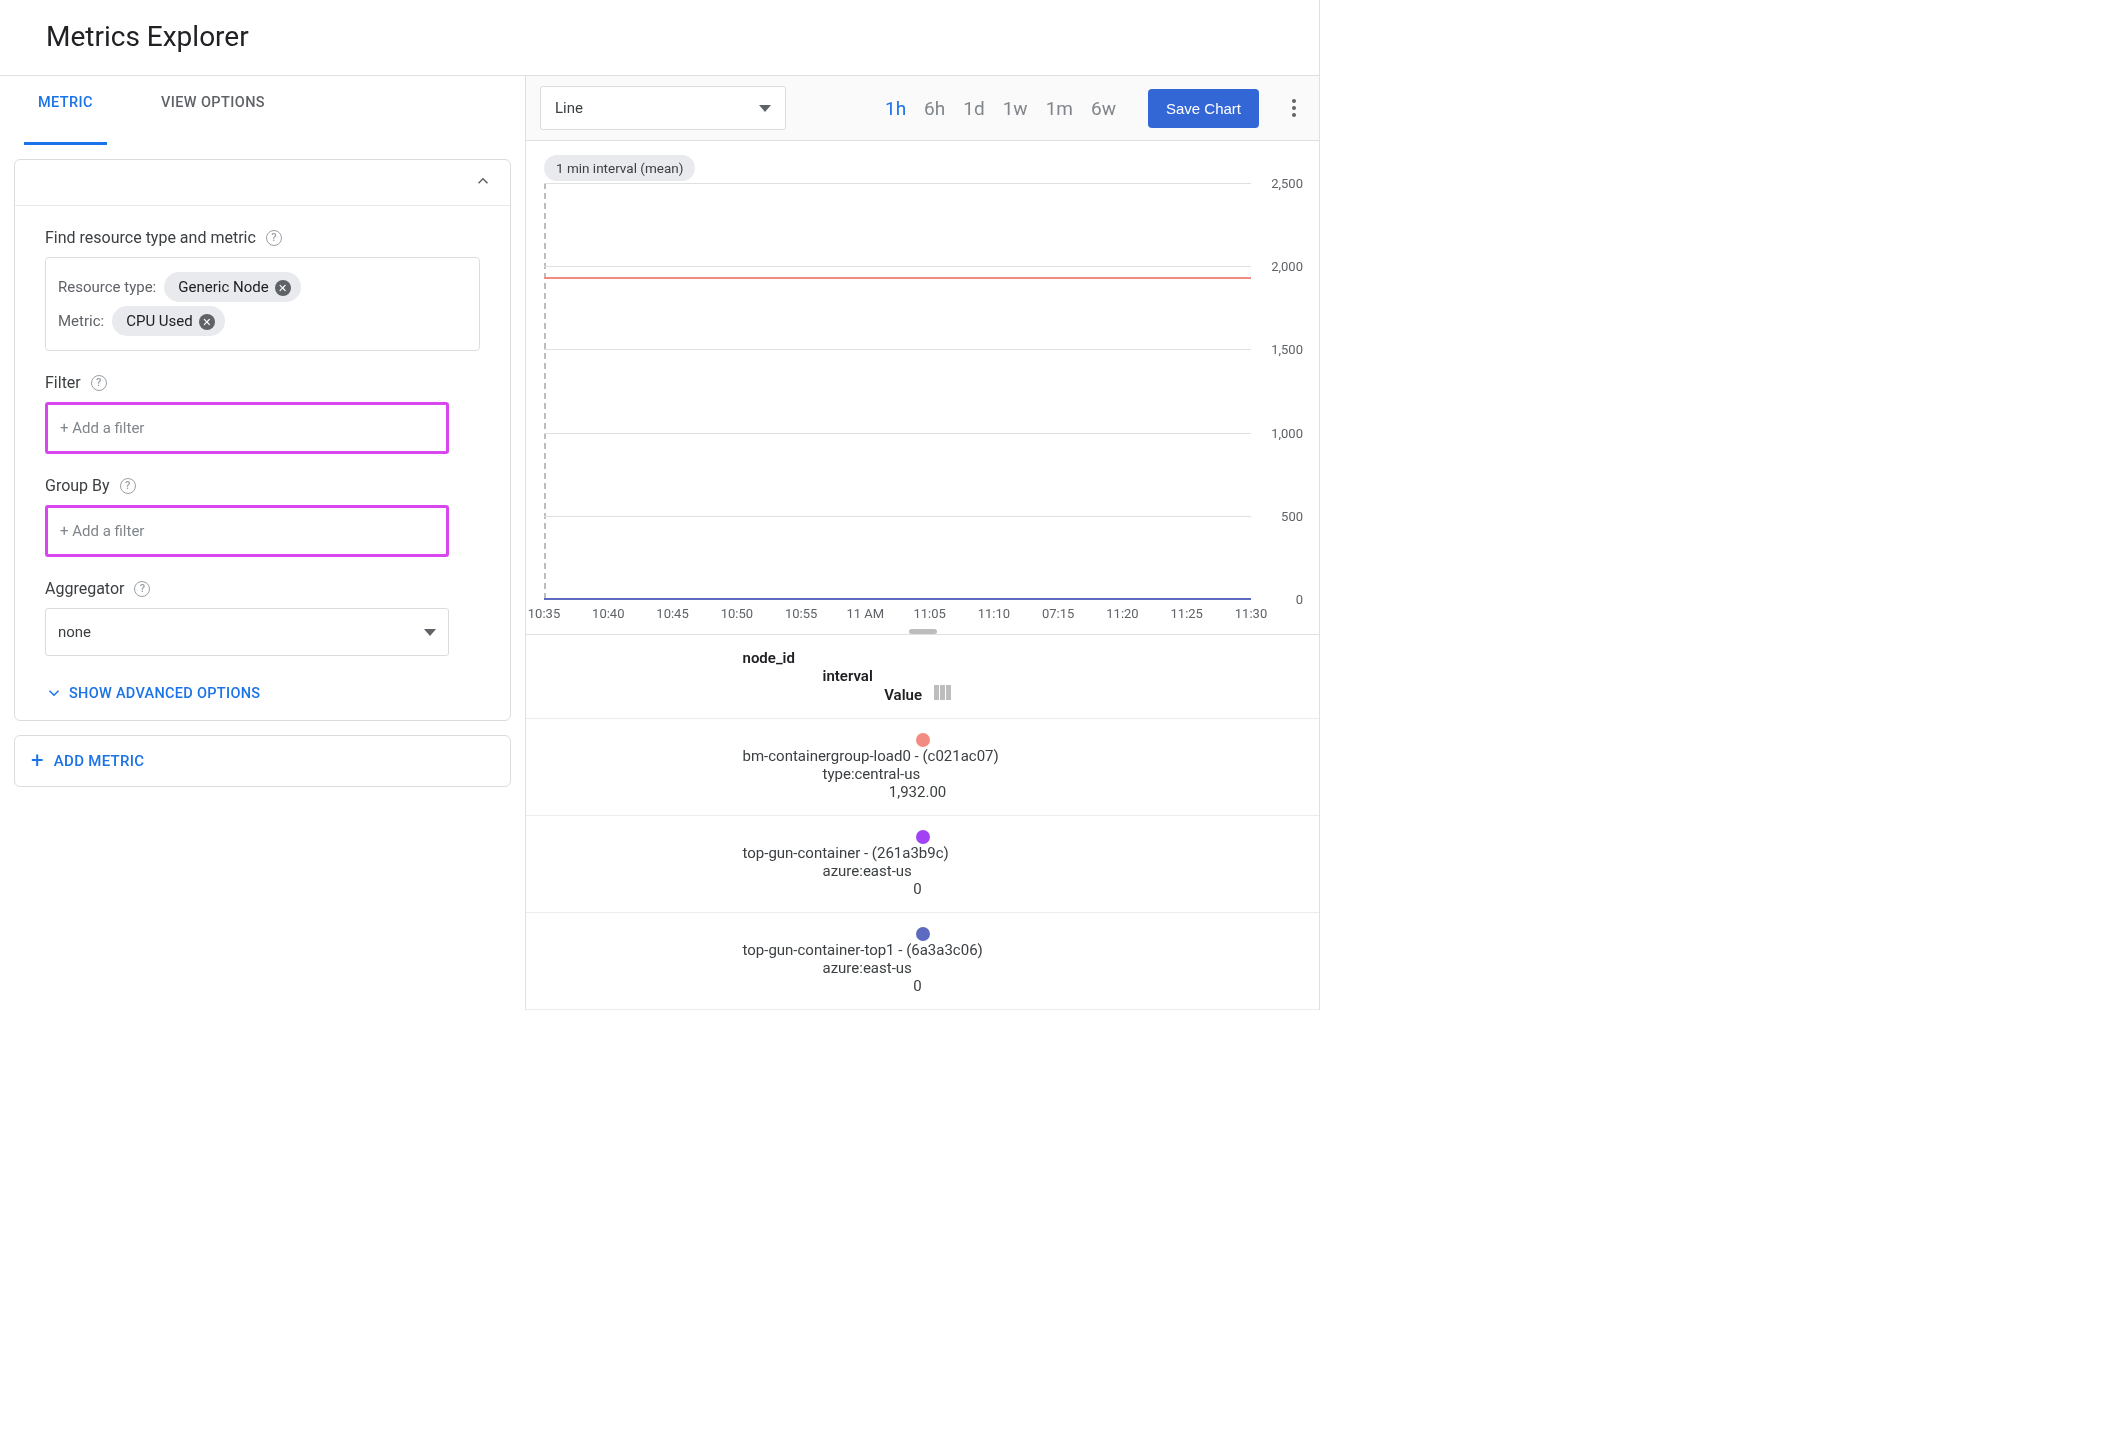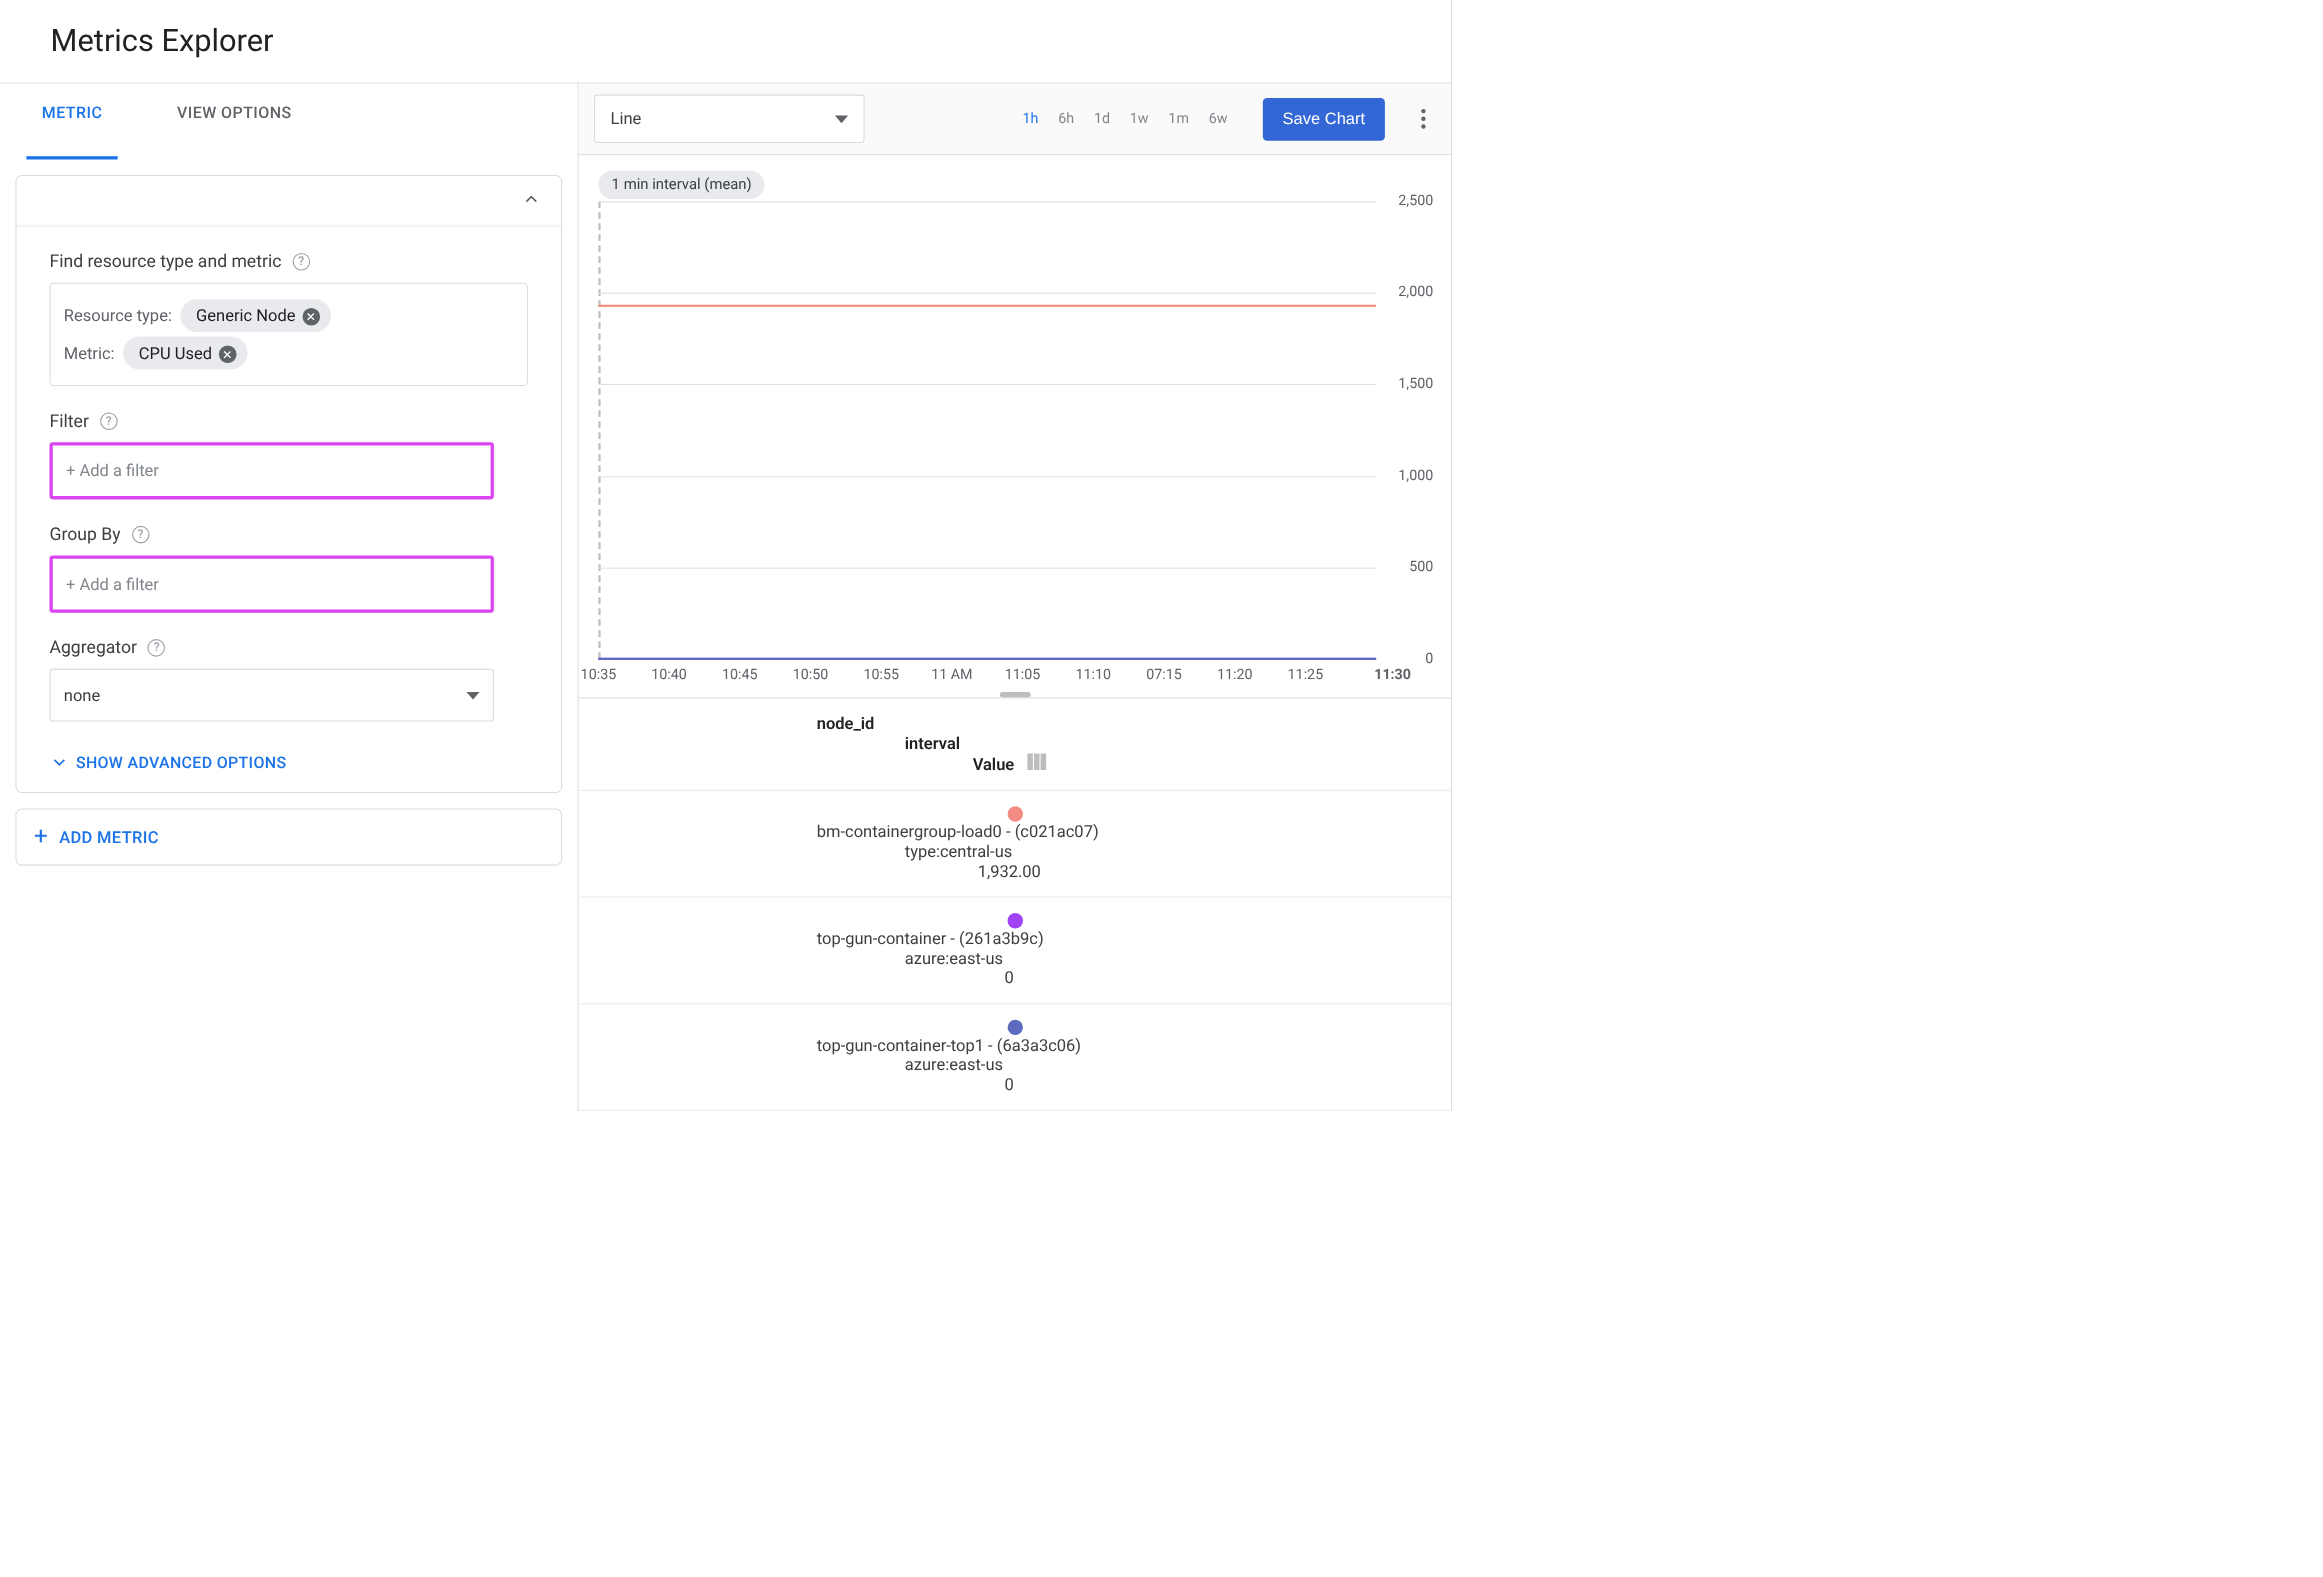--- a/index.html
+++ b/index.html
@@ -144,21 +144,21 @@
     padding: 10px 14px; border-bottom: 1px solid #e0e0e0;
     background: #fafafa;
   }
   .chart-type-select {
     width: 246px; border: 1px solid #dadce0; background: #fff;
     border-radius: 3px; padding: 12px 14px;
     display: flex; justify-content: space-between; align-items: center;
     font-size: 15px; color: #3c4043;
   }
   .spacer { flex: 1; }
-  .ranges { display: flex; gap: 18px; color: #80868b; font-size: 13px; }
+  .ranges { display: flex; gap: 18px; color: #80868b; font-size: 19px; }
   .ranges span { cursor: pointer; }
   .ranges span.active { color: #1a73e8; }
   .save-btn {
     background: #3367d6; color: #fff; border: none; border-radius: 4px;
     padding: 11px 18px; font-size: 15px; cursor: pointer;
     margin-left: 22px;
   }
   .more-icon {
     width: 22px; height: 22px; display: flex; flex-direction: column;
     align-items: center; justify-content: center; gap: 3px; margin-left: 14px;
@@ -361,21 +361,21 @@
             <div class="xaxis-label" style="left: 70.2727px;">10:40</div>
             <div class="xaxis-label" style="left: 134.545px;">10:45</div>
             <div class="xaxis-label" style="left: 198.818px;">10:50</div>
             <div class="xaxis-label" style="left: 263.091px;">10:55</div>
             <div class="xaxis-label" style="left: 327.364px;">11 AM</div>
             <div class="xaxis-label" style="left: 391.636px;">11:05</div>
             <div class="xaxis-label" style="left: 455.909px;">11:10</div>
             <div class="xaxis-label" style="left: 520.182px;">07:15</div>
             <div class="xaxis-label" style="left: 584.455px;">11:20</div>
             <div class="xaxis-label" style="left: 648.727px;">11:25</div>
-            <div class="xaxis-label" style="left: 728px; font-weight: bold;">11:30</div>
+            <div class="xaxis-label" style="left: 713px;">11:30</div>
             <div class="series-line" style="top: 93.5152px; background: rgb(242, 139, 130);"></div>
             <div class="series-line" style="top: 415px; background: rgb(161, 66, 244);"></div>
             <div class="series-line" style="top: 415px; background: rgb(92, 107, 192);"></div>
           </div>
         <div class="resize-handle"></div>
       </div>
 
       <div class="legend">
         <div class="legend-row head">
           <div class="swatch-col"></div>

